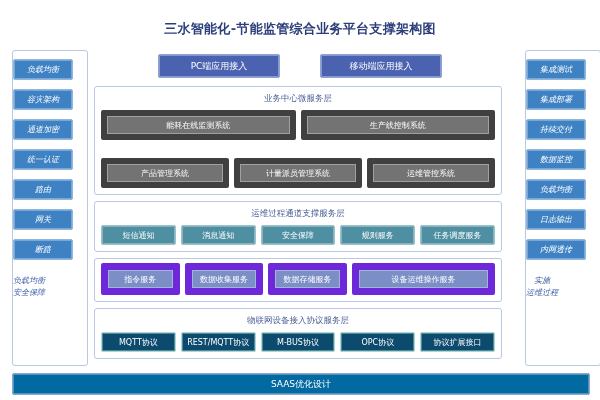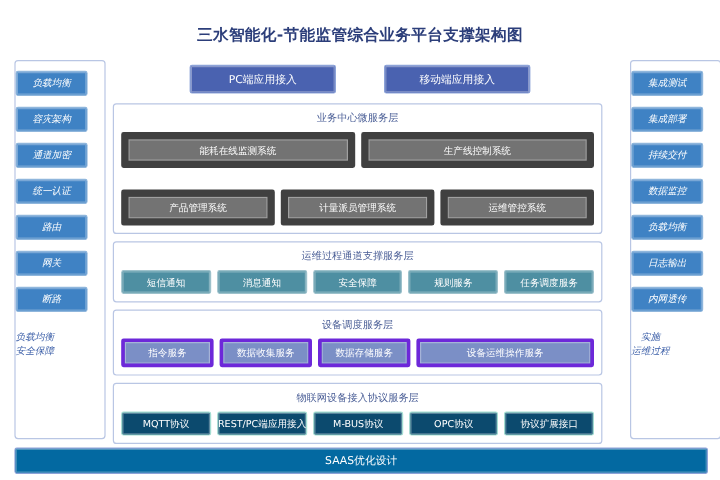--- a/index.html
+++ b/index.html
@@ -132,21 +132,21 @@
     font-size: 8px;
     display: flex;
     align-items: center;
     justify-content: center;
     box-shadow: inset 0 0 0 1px rgba(255,255,255,0.32);
     white-space: nowrap;
   }
   
   .c-biz     { background:#737373; border:6px solid #404040; }
   .c-channel { background:#4e8fa2; border:1px solid #9dc1cb;text-align:right; }
-  .c-device  { background:#7b8fc6; border:3px solid #6d28d9;text-align:right; }
+  .c-device  { background:#7b8fc6; border:7px solid #6d28d9;text-align:right; }
   .c-iot     { background:#0c4a6e; border:1px solid #a3ddd2; }
 
   .grow-2 { flex: 2 1 0; }
 
   
   .bottom-bar {
     position: absolute;
     left: 12px;
     top: 373px;
     width: 576px;
@@ -222,34 +222,33 @@
       <div class="layer-items">
         <div class="cell c-channel">短信通知</div>
         <div class="cell c-channel">消息通知</div>
         <div class="cell c-channel">安全保障</div>
         <div class="cell c-channel">规则服务</div>
         <div class="cell c-channel">任务调度服务</div>
       </div>
     </div>
 
     <div class="layer">
-      <div class="layer-title">设备调度服务层</div>
       <div class="layer-items">
         <div class="cell c-device">指令服务</div>
         <div class="cell c-device">数据收集服务</div>
         <div class="cell c-device">数据存储服务</div>
         <div class="cell c-device grow-2">设备运维操作服务</div>
       </div>
     </div>
 
     <div class="layer">
       <div class="layer-title">物联网设备接入协议服务层</div>
       <div class="layer-items">
         <div class="cell c-iot">MQTT协议</div>
-        <div class="cell c-iot">REST/PC端应用接入</div>
+        <div class="cell c-iot">REST/MQTT协议</div>
         <div class="cell c-iot">M-BUS协议</div>
         <div class="cell c-iot">OPC协议</div>
         <div class="cell c-iot">协议扩展接口</div>
       </div>
     </div>
 
   </div>
 
   <div class="bottom-bar">SAAS优化设计</div>
 

